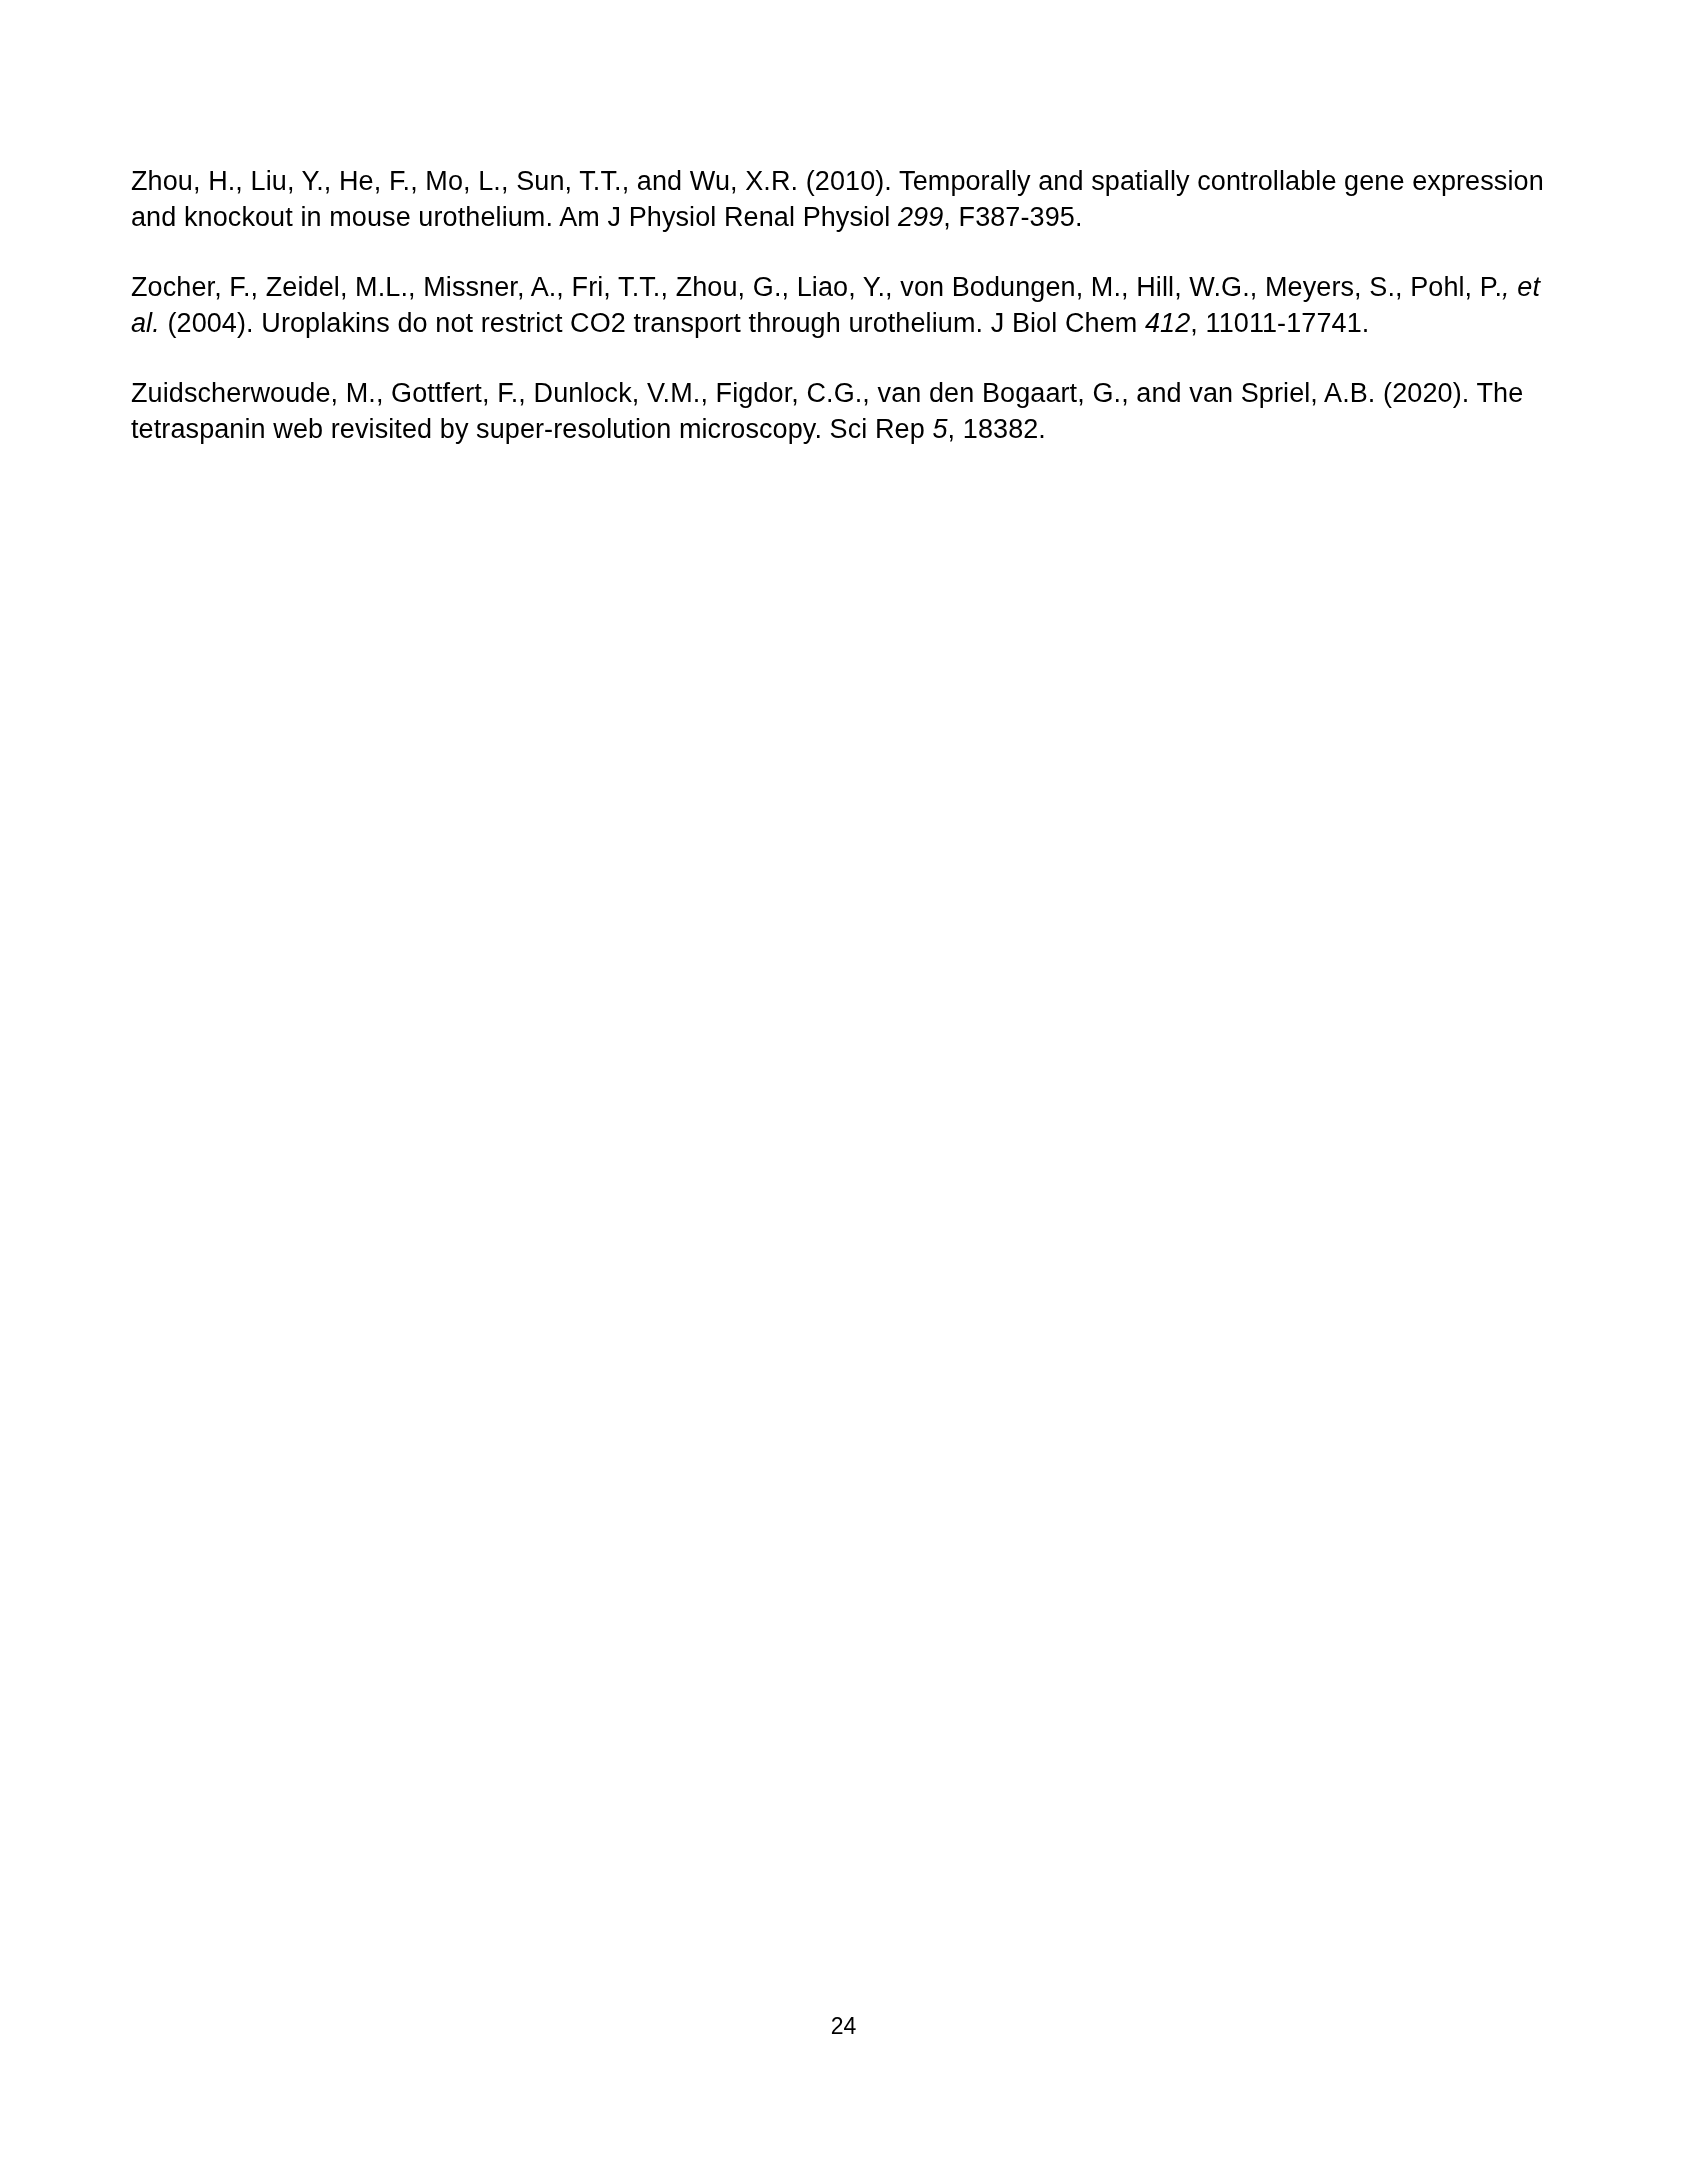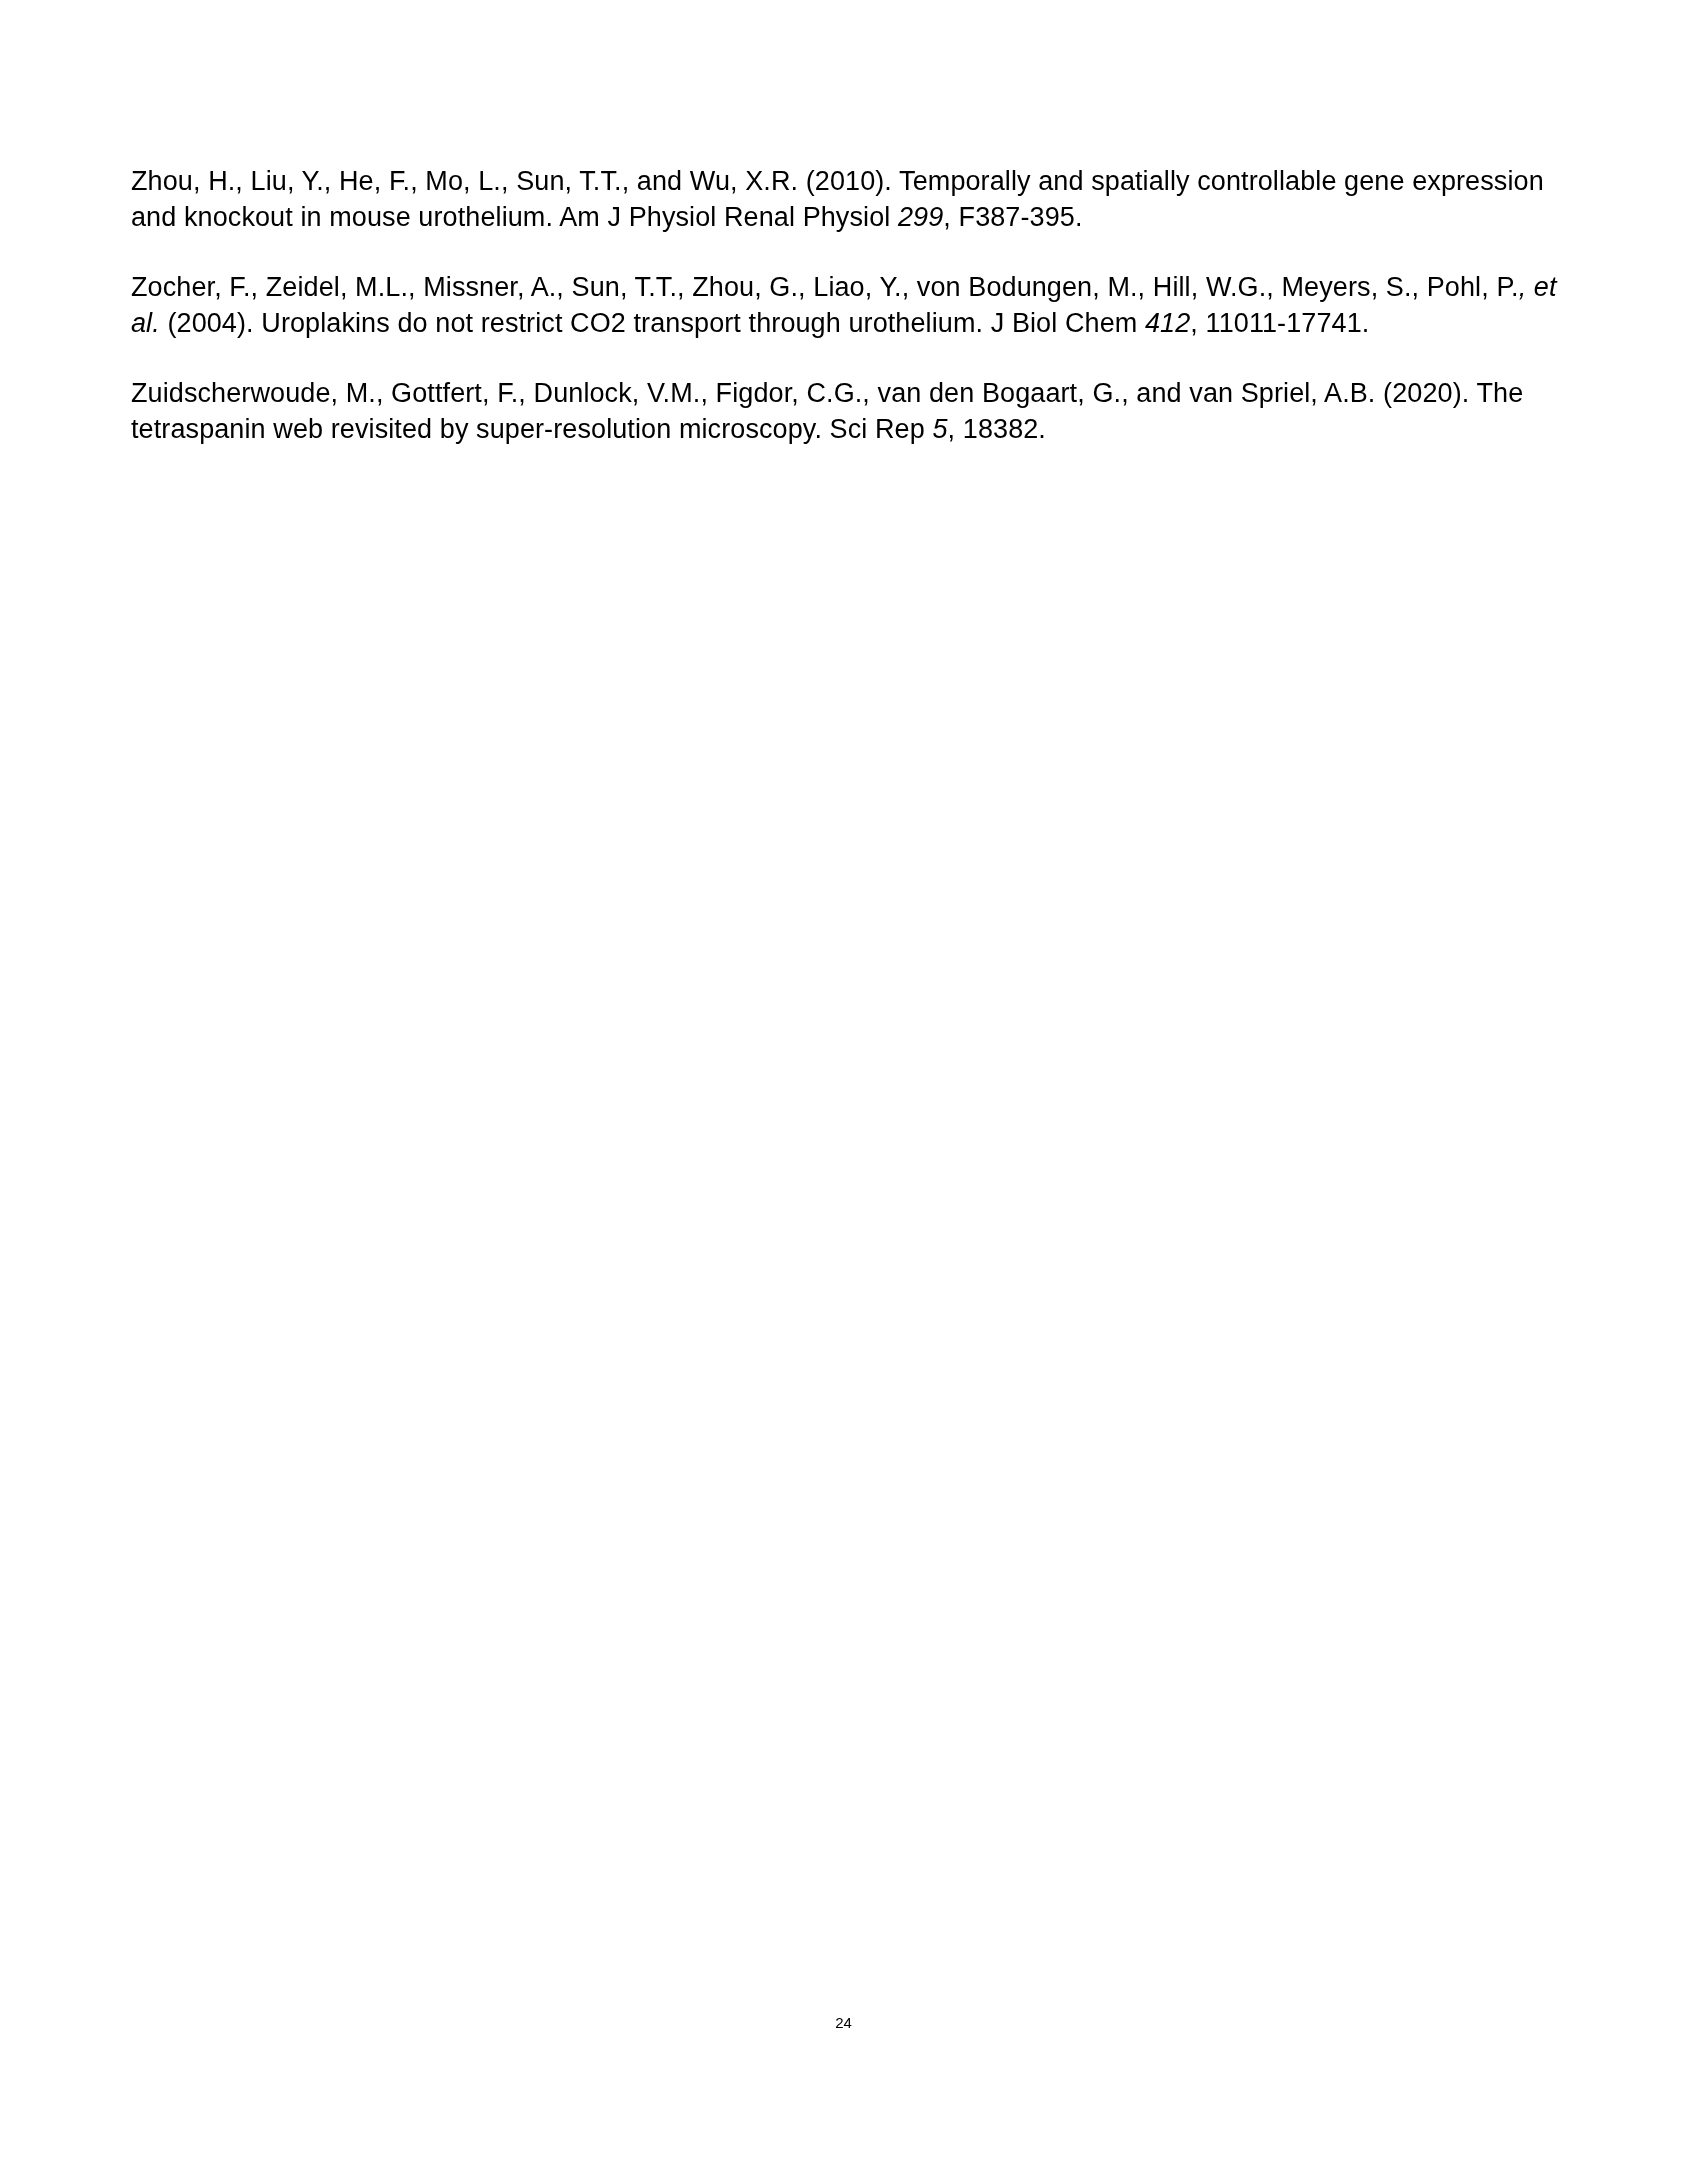--- a/index.html
+++ b/index.html
@@ -36,28 +36,28 @@
   }
   .it {
     font-style: italic;
   }
   .footer {
     position: absolute;
     left: 0;
     top: 2015px;
     width: 100%;
     text-align: center;
-    font-size: 15px;
+    font-size: 23px;
     line-height: 1;
   }
 </style>
 </head>
 <body>
 
 <div class="page">
   <div class="content" id="references-list">
       <p class="reference"><span>Zhou, H., Liu, Y., He, F., Mo, L., Sun, T.T., and Wu, X.R. (2010). Temporally and spatially controllable gene expression and knockout in mouse urothelium. Am J Physiol Renal Physiol </span><span class="it">299</span><span>, F387-395.</span></p>
-      <p class="reference"><span>Zocher, F., Zeidel, M.L., Missner, A., Sun, T.T., Zhou, G., Liao, Y., von Bodungen, M., Hill, W.G., Meyers, S., Pohl, P.</span><span class="it">, et al.</span><span> (2004). Uroplakins do not restrict CO2 transport through urothelium. J Biol Chem </span><span class="it">412</span><span>, 11011-17741.</span></p>
+      <p class="reference"><span>Zocher, F., Zeidel, M.L., Missner, A., Fri, T.T., Zhou, G., Liao, Y., von Bodungen, M., Hill, W.G., Meyers, S., Pohl, P.</span><span class="it">, et al.</span><span> (2004). Uroplakins do not restrict CO2 transport through urothelium. J Biol Chem </span><span class="it">412</span><span>, 11011-17741.</span></p>
       <p class="reference"><span>Zuidscherwoude, M., Gottfert, F., Dunlock, V.M., Figdor, C.G., van den Bogaart, G., and van Spriel, A.B. (2020). The tetraspanin web revisited by super-resolution microscopy. Sci Rep </span><span class="it">5</span><span>, 18382.</span></p>
     </div>
   <div class="footer">24</div>
 </div>
 
 
 </body></html>

